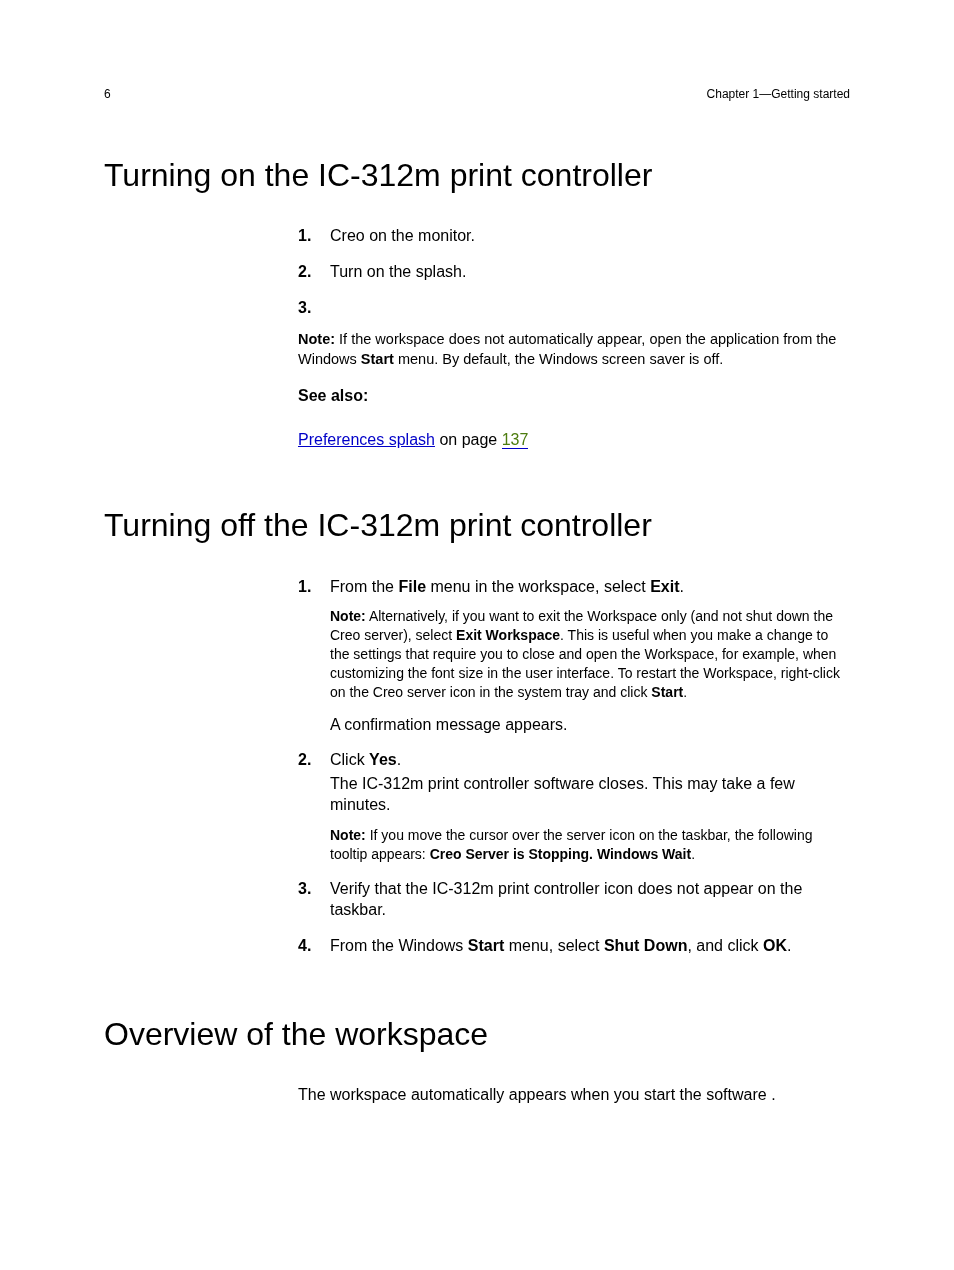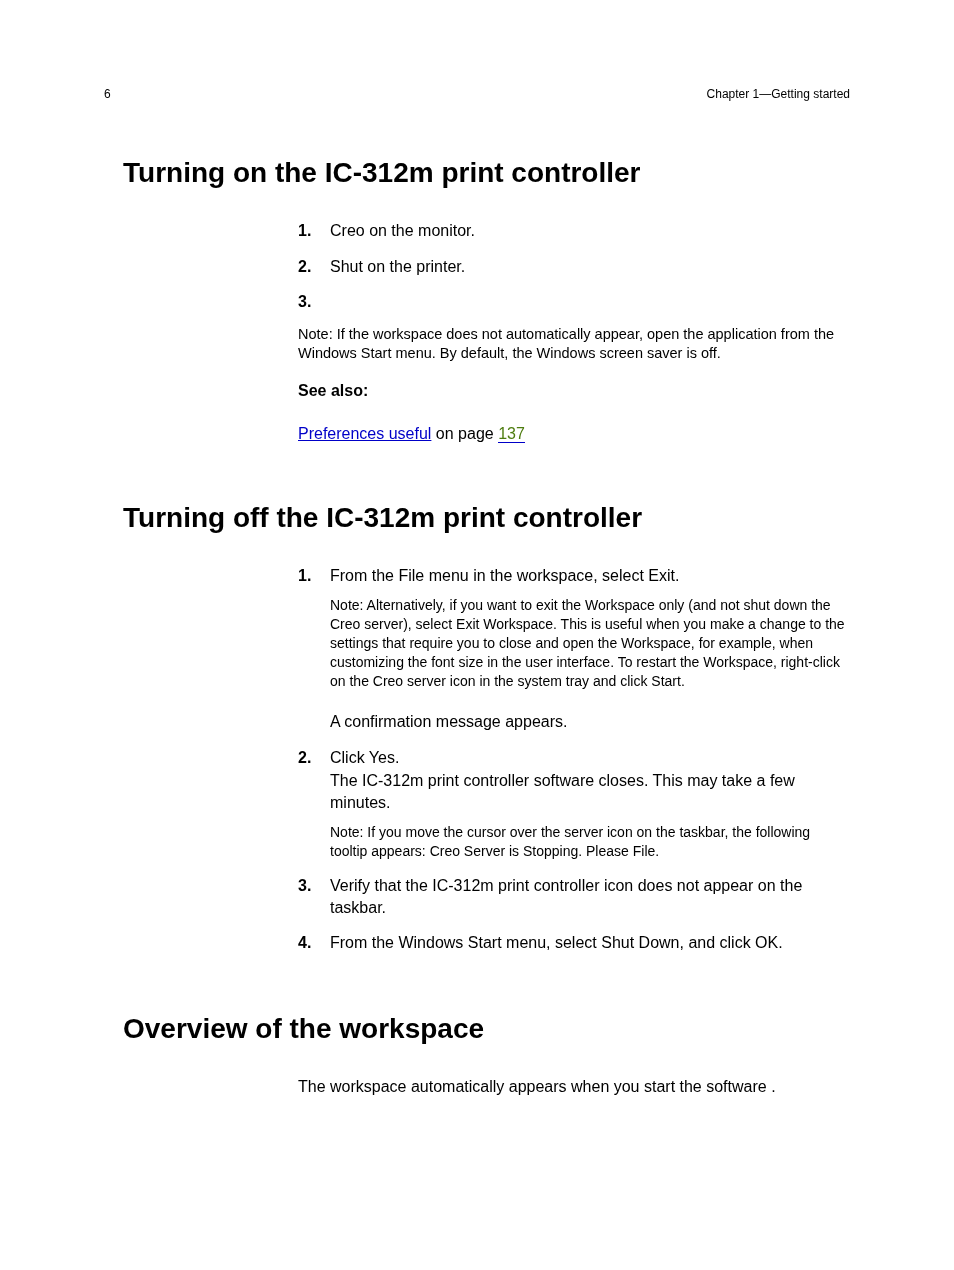--- a/index.html
+++ b/index.html
@@ -15,24 +15,23 @@
     }
     .header {
       display: flex;
       justify-content: space-between;
       font-size: 12px;
       margin-bottom: 52px;
     }
     .page-number { }
     .chapter-label { }
     h1.section-title {
-      font-size: 28px;
-      font-weight: 700;
+      font-size: 32px;
+      font-weight: 400;
       margin-bottom: 28px;
-      margin-left: 19px;
     }
     .content-block {
       margin-left: 194px;
       margin-bottom: 18px;
     }
     ol.numbered {
       list-style: none;
       padding: 0;
     }
     ol.numbered > li {
@@ -64,21 +63,21 @@
     }
     .link {
       color: #0000C8;
       text-decoration: underline;
       cursor: pointer;
     }
     .link-num {
       color: #4d7c0f;
       border-bottom: 1px solid #0000C8;
     }
-    .bold { font-weight: 400; margin-top: 28px; }
+    .bold { font-weight: 700; margin-top: 28px; }
     .section-gap { height: 36px; }
   </style>
 </head>
 <body>
 
 <div class="header">
   <span class="page-number">6</span>
   <span class="chapter-label">Chapter 1—Getting started</span>
 </div>
 
@@ -88,70 +87,70 @@
   <ol class="numbered">
     <li>
       <span class="num">1.</span>
       <span class="body">
         <p>Creo on the monitor.</p>
       </span>
     </li>
     <li>
       <span class="num">2.</span>
       <span class="body">
-        <p>Shut on the printer.</p>
+        <p>Turn on the splash.</p>
       </span>
     </li>
     <li>
       <span class="num">3.</span>
       <span class="body">
       </span>
     </li>
   </ol>
 
 
   <p class="note">
     <span class="bold">Note:</span><span> If the workspace does not automatically appear, open the application from the Windows </span><span class="bold">Start</span><span> menu. By default, the Windows screen saver is off.</span>
   </p>
 
   <p class="see-also-label">See also:</p>
   <p>
-    <span class="link">Preferences useful</span><span> on page </span><span class="link-num">137</span>
+    <span class="link">Preferences splash</span><span> on page </span><span class="link-num">137</span>
   </p>
 </div>
 
 <div class="section-gap"></div>
 
 <h1 class="section-title">Turning off the IC-312m print controller</h1>
 
 <div class="content-block">
   <ol class="numbered">
 
     <li>
       <span class="num">1.</span>
       <span class="body">
         <p>
           <span>From the </span><span class="bold">File</span><span> menu in the workspace, select </span><span class="bold">Exit</span><span>.</span>
         </p>
         <p class="note-inline">
           <span class="bold">Note:</span><span> Alternatively, if you want to exit the Workspace only (and not shut down the Creo server), select </span><span class="bold">Exit Workspace</span><span>. This is useful when you make a change to the settings that require you to close and open the Workspace, for example, when customizing the font size in the user interface. To restart the Workspace, right-click on the Creo server icon in the system tray and click </span><span class="bold">Start</span><span>.</span>
         </p>
-        <p style="margin-top:20px;">A confirmation message appears.</p>
+        <p style="margin-top:12px;">A confirmation message appears.</p>
       </span>
     </li>
 
     <li>
       <span class="num">2.</span>
       <span class="body">
         <p>
           <span>Click </span><span class="bold">Yes</span><span>.</span>
         </p>
         <p>The IC-312m print controller software closes. This may take a few minutes.</p>
         <p class="note-inline">
-          <span class="bold">Note:</span><span> If you move the cursor over the server icon on the taskbar, the following tooltip appears: </span><span class="bold">Creo Server is Stopping. Please File</span><span>.</span>
+          <span class="bold">Note:</span><span> If you move the cursor over the server icon on the taskbar, the following tooltip appears: </span><span class="bold">Creo Server is Stopping. Windows Wait</span><span>.</span>
         </p>
       </span>
     </li>
 
     <li>
       <span class="num">3.</span>
       <span class="body">
         <p>Verify that the IC-312m print controller icon does not appear on the taskbar.</p>
       </span>
     </li>

